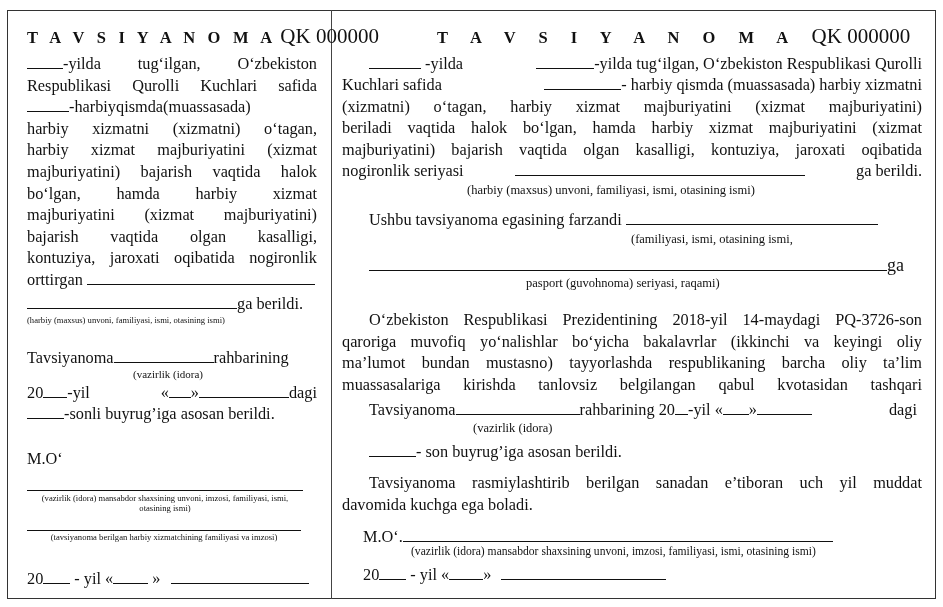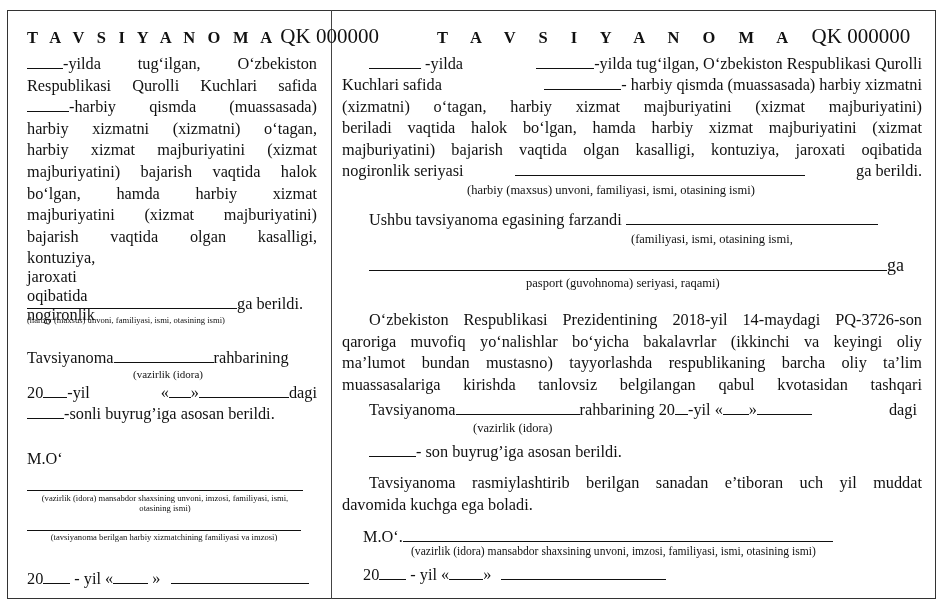--- a/index.html
+++ b/index.html
@@ -38,21 +38,21 @@
       <span><span class="ul" style="width:36px;"></span><span>-yilda</span></span>
       <span>tug‘ilgan,</span>
       <span>O‘zbekiston</span>
     </div>
     <div style="display:flex;justify-content:space-between;height:21.6px;">
       <span>Respublikasi</span>
       <span>Qurolli</span>
       <span>Kuchlari</span>
       <span>safida</span>
     </div>
-    <div style="display:flex;justify-content:space-between;height:21.6px;">
+    <div style="display:flex;height:21.6px;">
       <span><span class="ul" style="width:42px;"></span><span>-harbiy</span></span>
       <span>qismda</span>
       <span>(muassasada)</span>
     </div>
     <div style="display:flex;justify-content:space-between;height:21.6px;">
       <span>harbiy</span>
       <span>xizmatni</span>
       <span>(xizmatni)</span>
       <span>o‘tagan,</span>
     </div>
@@ -78,25 +78,29 @@
       <span>majburiyatini</span>
       <span>(xizmat</span>
       <span>majburiyatini)</span>
     </div>
     <div style="display:flex;justify-content:space-between;height:21.6px;">
       <span>bajarish</span>
       <span>vaqtida</span>
       <span>olgan</span>
       <span>kasalligi,</span>
     </div>
-    <div style="display:flex;justify-content:space-between;height:21.6px;flex-direction:column;">
+    <div style="display:flex;justify-content:space-between;height:21.6px;">
       <span>kontuziya,</span>
       <span>jaroxati</span>
       <span>oqibatida</span>
       <span>nogironlik</span>
+    </div>
+    <div style="height:21.6px;">
+      <span>orttirgan</span>
+      <span class="ul" style="width:228px;"></span>
     </div>
   </div>
 
   <div class="abs t" style="left:27px;top:294px;">
     <span class="ul" style="width:210px;"></span><span>ga berildi.</span>
   </div>
   <div class="abs tiny" style="left:27px;top:315px;">(harbiy (maxsus) unvoni, familiyasi, ismi, otasining ismi)</div>
 
   <div class="abs t" style="left:27px;top:348px;">
     <span>Tavsiyanoma</span><span class="ul" style="width:100px;"></span><span>rahbarining</span>

